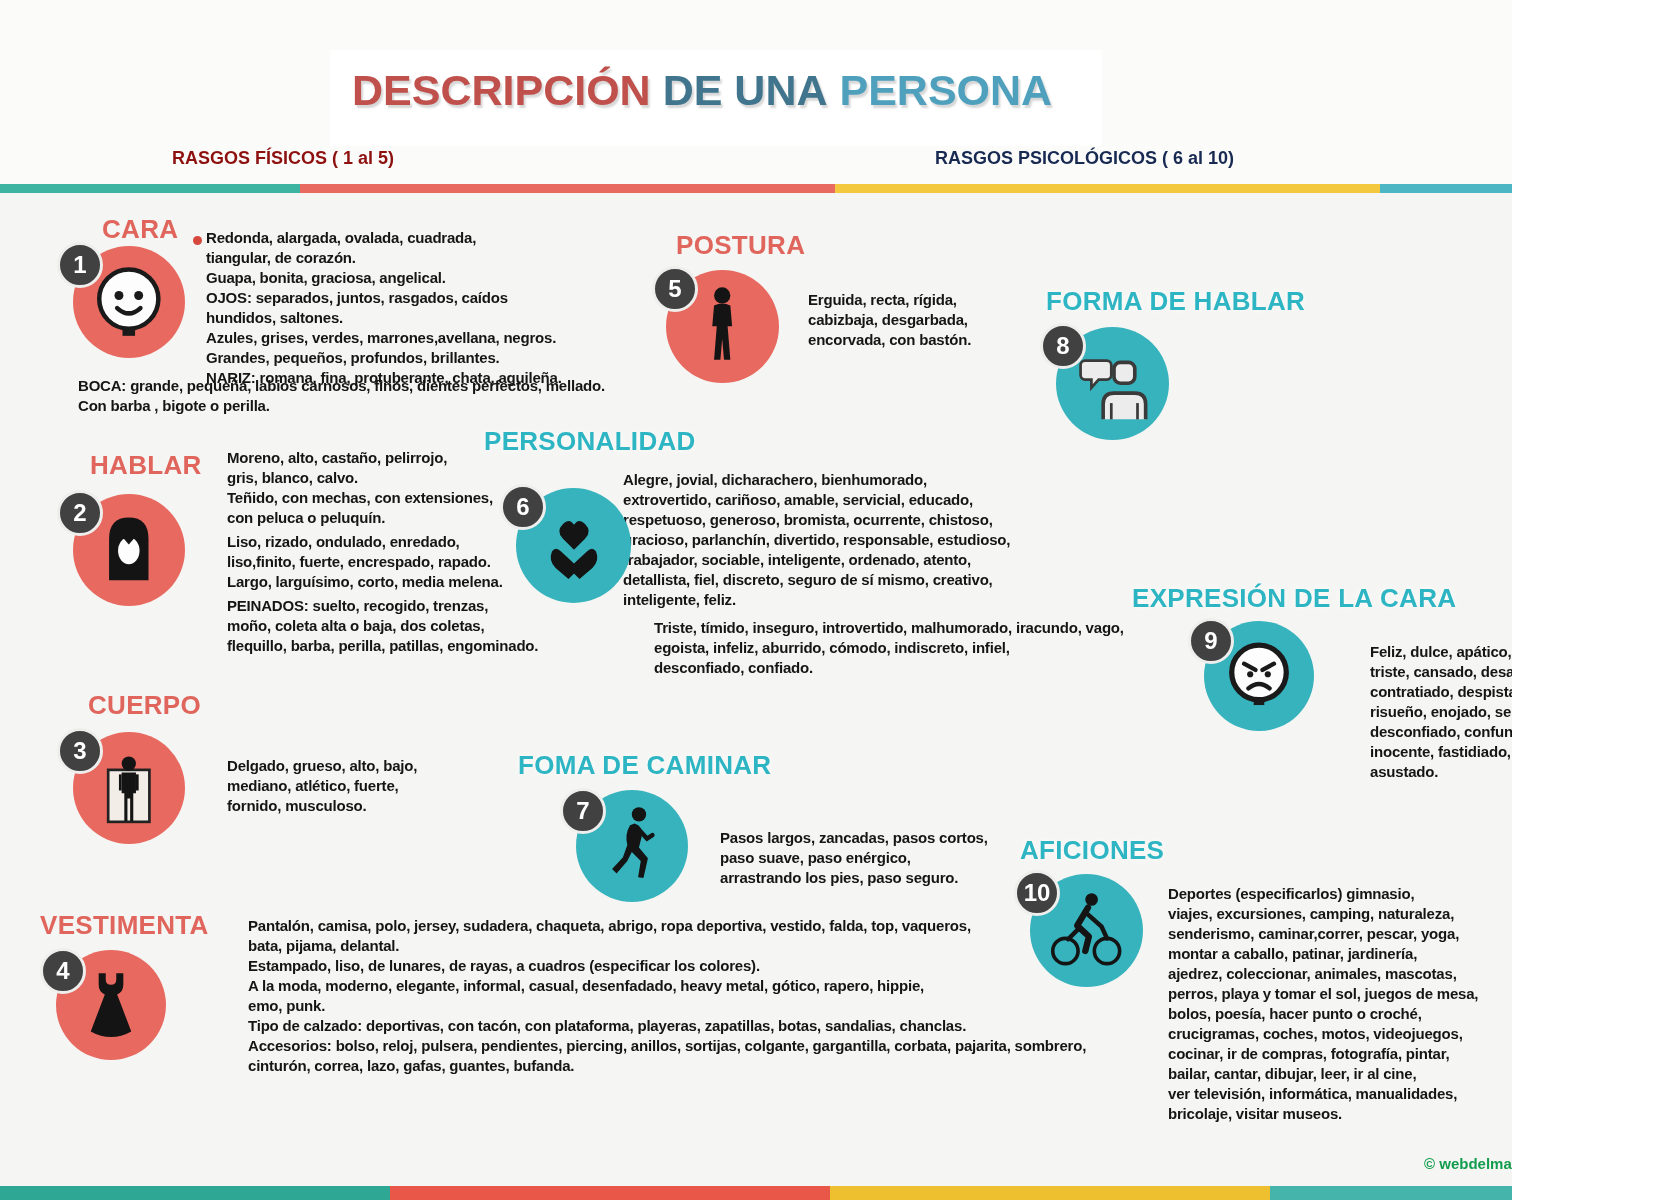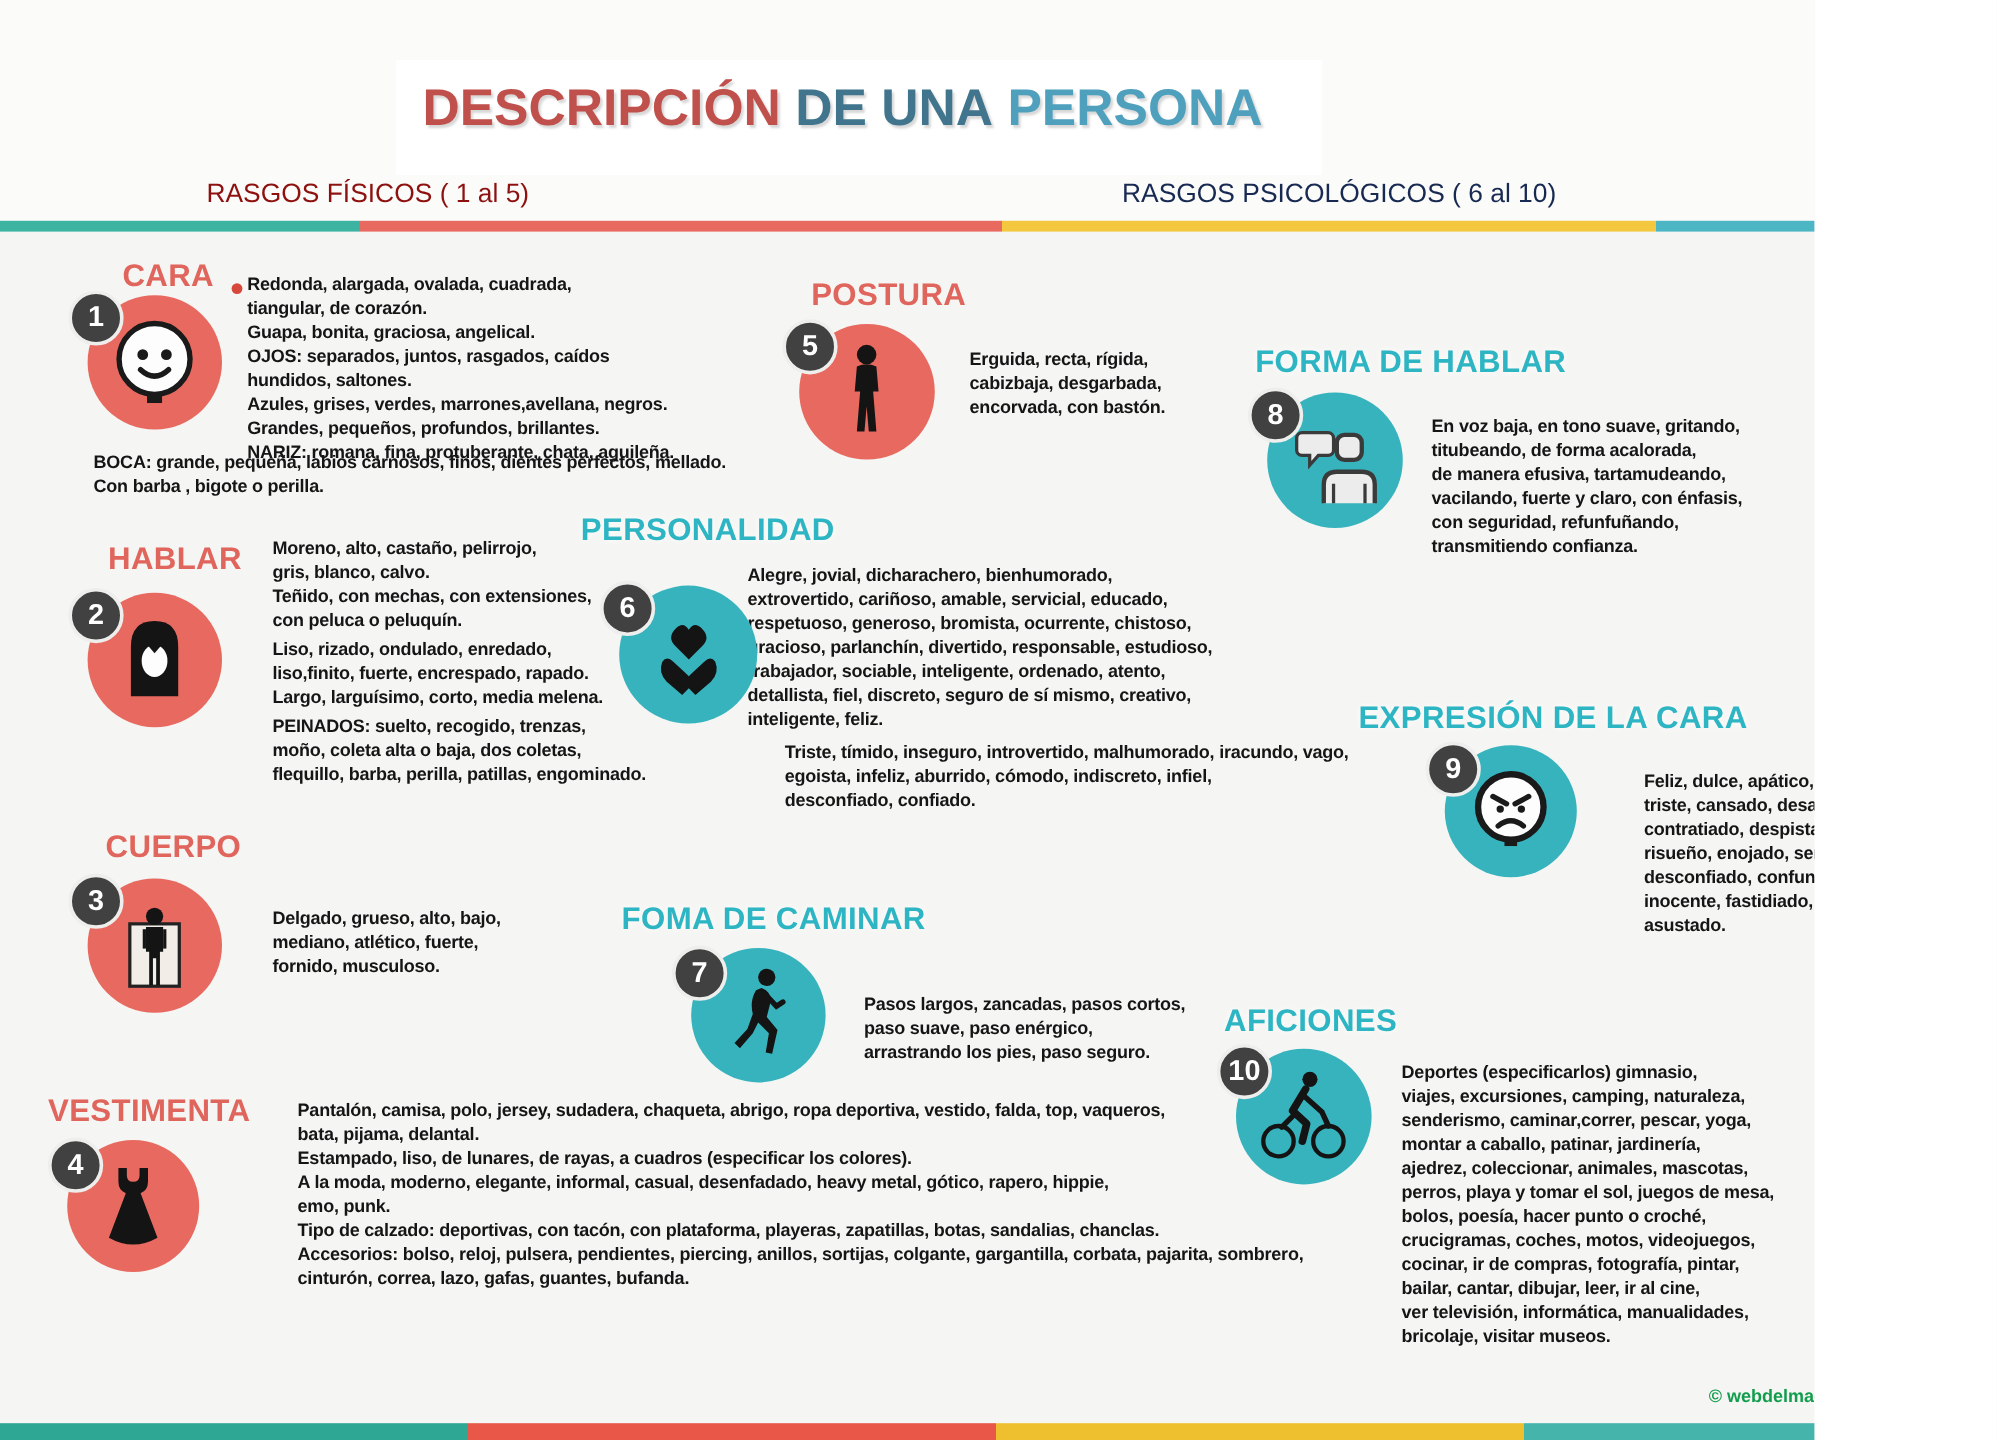--- a/index.html
+++ b/index.html
@@ -5,21 +5,21 @@
   html,body{margin:0;padding:0;}
   .canvas{position:relative;width:1512px;height:1200px;background:#f5f5f3;overflow:hidden;
           font-family:"Liberation Sans",sans-serif;color:#161616;}
   .top-band{position:absolute;left:0;top:0;width:1664px;height:184px;background:#fbfbfa;}
   .title-panel{position:absolute;left:330px;top:50px;width:772px;height:96px;background:#ffffff;}
   .main-title{position:absolute;left:352px;top:66px;font-size:43px;font-weight:bold;letter-spacing:0;
               white-space:nowrap;text-shadow:2px 3px 2px rgba(110,110,110,0.28);}
   .t1{color:#c0504b;margin-right:12px;}
   .t2{color:#40758d;margin-right:12px;}
   .t3{color:#4fa0bd;}
-  .hdr{position:absolute;font-size:22px;font-weight:normal;white-space:nowrap;}
+  .hdr{position:absolute;font-size:18px;font-weight:bold;white-space:nowrap;}
   .hdr-left{left:172px;top:148px;color:#8d120f;}
   .hdr-right{left:935px;top:148px;color:#182a52;}
   .bar{position:absolute;left:0;width:1664px;display:flex;}
   .bar span{display:block;height:100%;}
   .top-bar{top:184px;height:9px;}
   .bottom-bar{top:1186px;height:14px;}
   .tb1{width:300px;background:#3db4a2;} .tb2{width:535px;background:#e8695f;}
   .tb3{width:545px;background:#f4c83e;} .tb4{width:284px;background:#4cb6c4;}
   .bb1{width:390px;background:#2ea795;} .bb2{width:440px;background:#e85748;}
   .bb3{width:440px;background:#eec02f;} .bb4{width:394px;background:#45b4ab;}
@@ -184,26 +184,20 @@
   <div class="badge" style="left:1040px;top:323px;">8</div>
   <div class="icirc tealbg" style="left:1056px;top:327px;width:113px;height:113px;">
     <svg viewBox="0 0 100 100">
       <path d="M20 25 h24 a5 5 0 0 1 5 5 v11 a5 5 0 0 1 -5 5 h-9 l-8 9 v-9 h-7 a5 5 0 0 1 -5 -5 v-11 a5 5 0 0 1 5 -5 z" fill="#ececec" stroke="#3a3a3a" stroke-width="3"></path>
       <rect x="52" y="27" width="23" height="23" rx="7" fill="#ececec" stroke="#3a3a3a" stroke-width="4"></rect>
       <path d="M40 90 V73 Q40 61 52 61 h23 q12 0 12 12 v17" fill="#ececec" stroke="#3a3a3a" stroke-width="4"></path>
       <path d="M49 90 V72" stroke="#3a3a3a" stroke-width="3"></path>
       <path d="M78 90 V72" stroke="#3a3a3a" stroke-width="3"></path>
     </svg>
   </div>
-  <div class="txt" style="left:1193px;top:346px;width:360px;">En voz baja, en tono suave, gritando,
-titubeando, de forma acalorada,
-de manera efusiva, tartamudeando,
-vacilando, fuerte y claro, con énfasis,
-con seguridad, refunfuñando,
-transmitiendo confianza.</div>
 
   <div class="sec-label teal" style="left:1132px;top:583px;text-align:center;">EXPRESIÓN DE LA CARA</div>
   <div class="badge" style="left:1188px;top:618px;">9</div>
   <div class="icirc tealbg" style="left:1204px;top:621px;width:110px;height:110px;">
     <svg viewBox="0 0 100 100">
       <circle cx="50" cy="46" r="31" fill="#fdfdfd" stroke="#1a1a1a" stroke-width="6"></circle>
       <path d="M33 36 L46 43" stroke="#1a1a1a" stroke-width="5" stroke-linecap="round"></path>
       <path d="M67 36 L54 43" stroke="#1a1a1a" stroke-width="5" stroke-linecap="round"></path>
       <circle cx="40" cy="48" r="3.5" fill="#1a1a1a"></circle>
       <circle cx="60" cy="48" r="3.5" fill="#1a1a1a"></circle>

